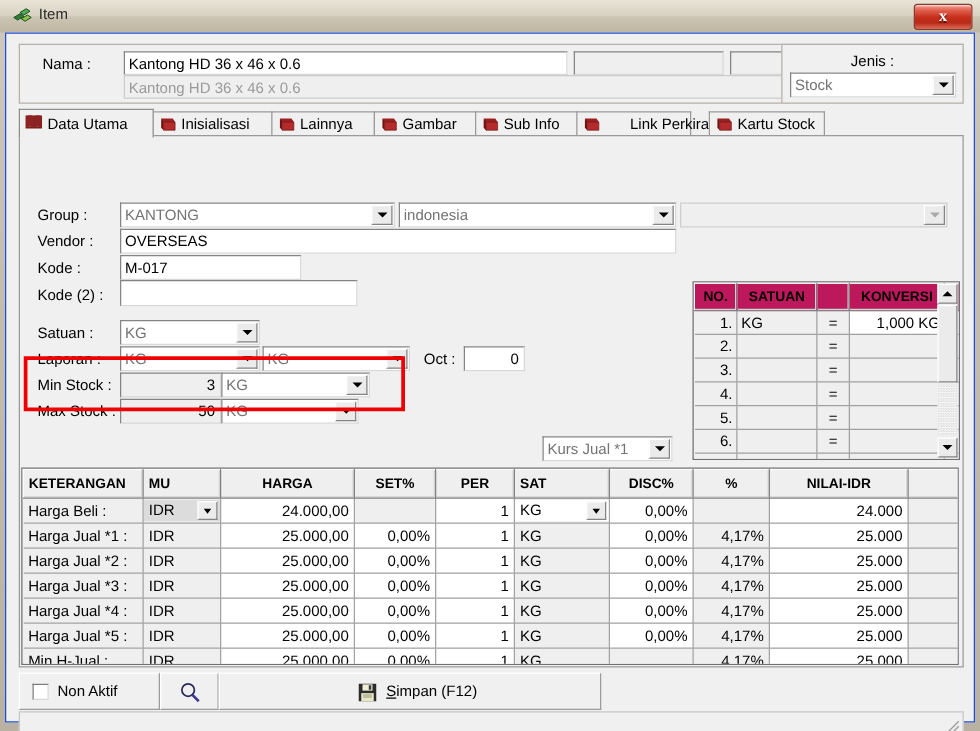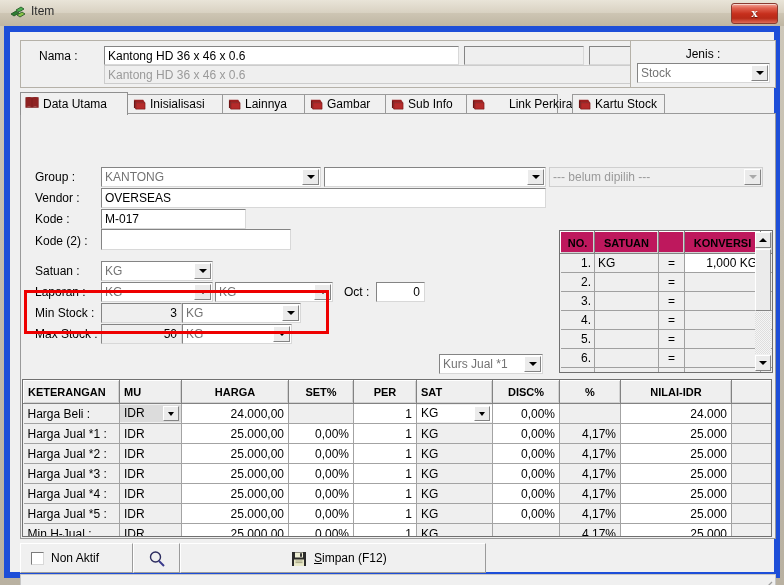--- a/index.html
+++ b/index.html
@@ -42,21 +42,21 @@
     line-height: 18px; text-align: center;
     font-family: "Liberation Serif", serif;
     font-weight: bold; font-size: 13px; color: #fff;
     text-shadow: 0 1px 1px rgba(0,0,0,.55);
   }
 
   
   #client {
     position: absolute; left: 4px; top: 26px; width: 776px; height: 552px;
     background: #f0f0f0;
-    border: 6px solid #1d4ed8;
+    border: 1px solid #1d4ed8;
     box-sizing: border-box;
   }
 
   
   .lbl { position: absolute; font-size: 12px; color: #000; white-space: nowrap; }
 
   .txt {
     position: absolute; box-sizing: border-box;
     background: #fff;
     border: 1px solid #7b7b7b;
@@ -355,24 +355,24 @@
     </div>
 
     <div id="tabpage">
 
       <div class="lbl" style="left:14px; top:56px;">Group :</div>
       <div class="combo" style="left:80px; top:53px; width:220px; height:20px;">
         <div class="cv" style="top:1px;">KANTONG</div>
         <div class="btn"></div>
       </div>
       <div class="combo" style="left:303px; top:53px; width:222px; height:20px;">
+        <div class="cv" style="top:1px;">indonesia</div>
         <div class="btn"></div>
       </div>
       <div class="combo disabled" style="left:528px; top:53px; width:214px; height:20px; border-color:#cfcfcf;">
-        <div class="cv" style="top:1px;">--- belum dipilih ---</div>
         <div class="btn"></div>
       </div>
 
       <div class="lbl" style="left:14px; top:77px;">Vendor :</div>
       <div class="txt" style="left:80px; top:74px; width:445px; height:20px;">OVERSEAS</div>
 
       <div class="lbl" style="left:14px; top:98px;">Kode :</div>
       <div class="txt" style="left:80px; top:95px; width:145px; height:20px;">M-017</div>
 
       <div class="lbl" style="left:14px; top:120px;">Kode (2) :</div>

